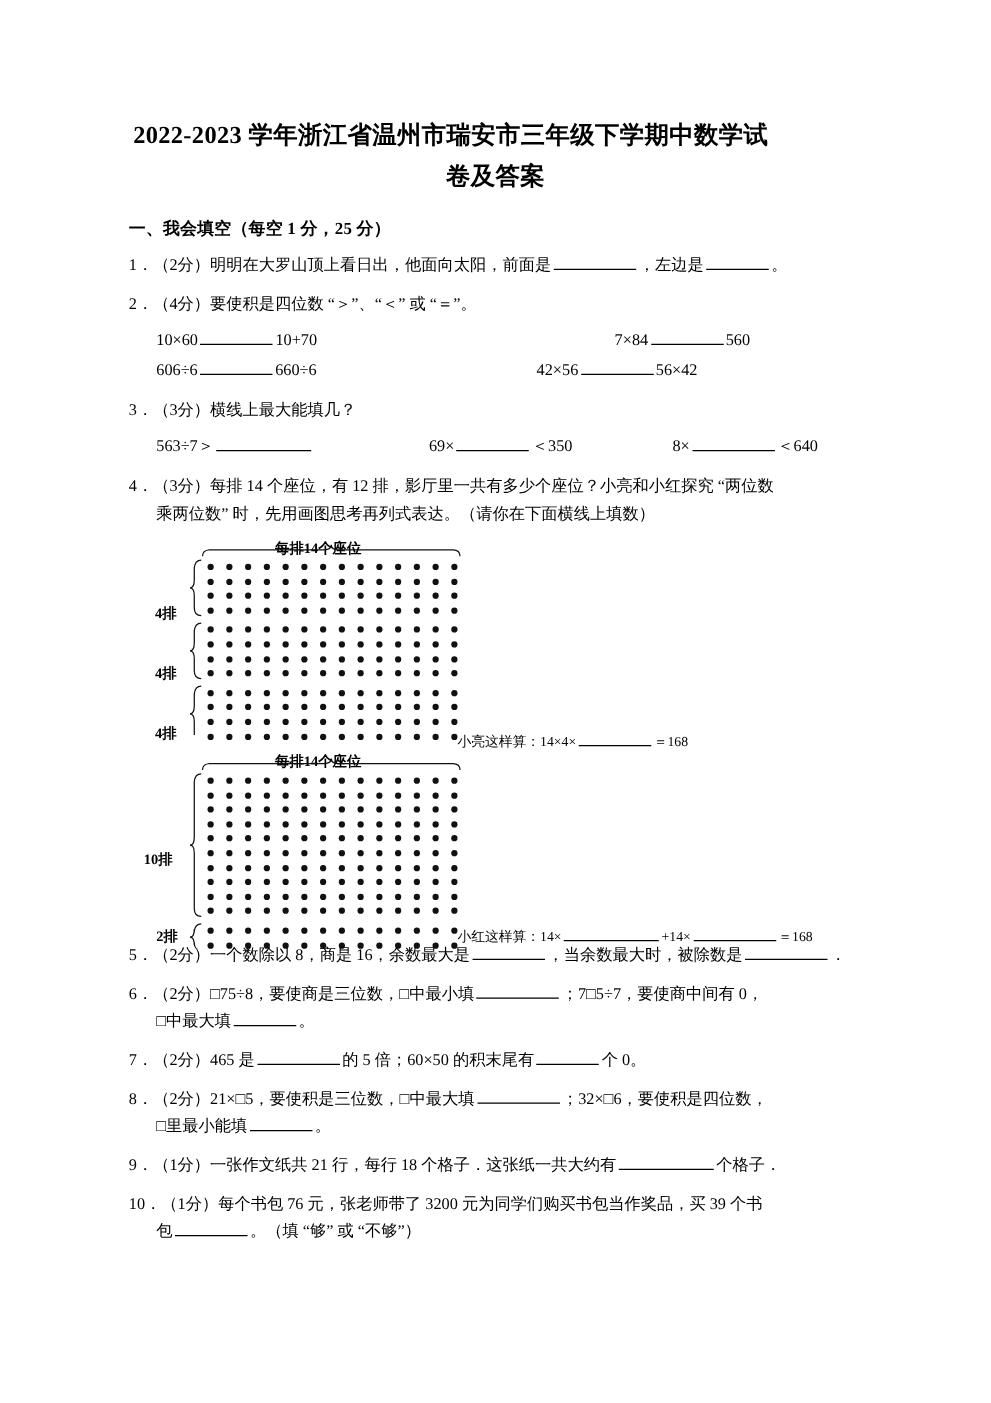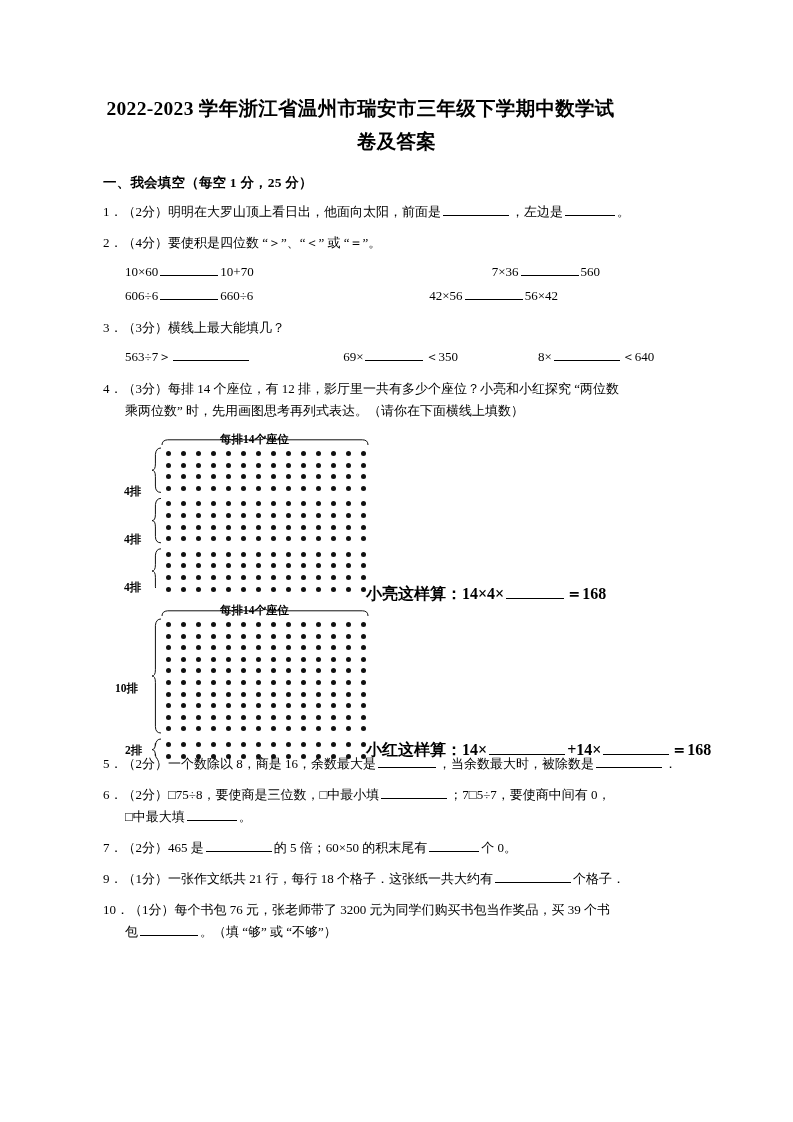--- a/index.html
+++ b/index.html
@@ -112,23 +112,22 @@
     border-radius: 50%;
   }
   .brace-lbl {
     position: absolute;
     font-size: 11.5px;
     font-weight: bold;
     white-space: nowrap;
   }
   .eq-line {
     position: absolute;
-    font-size: 16px;
+    font-size: 11px;
     white-space: nowrap;
-    font-weight: bold;
   }
 </style>
 </head>
 <body>
 
 <div class="page">
 
   <div class="doc-title">
     <span class="line1">2022-2023 学年浙江省温州市瑞安市三年级下学期中数学试</span>
     <span class="line2">卷及答案</span>
@@ -139,21 +138,21 @@
   <div class="qlist">
 
     <div class="q">
       <span>1．</span><span>（2分）</span><span>明明在大罗山顶上看日出，他面向太阳，前面是</span><span class="blank b-xl"></span><span>，左边是</span><span class="blank b-m"></span><span>。</span>
     </div>
 
     <div class="q">
       <span>2．</span><span>（4分）</span><span>要使积是四位数 “＞”、“＜” 或 “＝”。</span>
       <span class="cols">
         <span class="col-row">
-          <span class="ci">10×60</span><span class="blank b-l"></span><span class="ci">10+70</span><span class="ci gap-a"></span><span class="ci">7×36</span><span class="blank b-l"></span><span class="ci">560</span>
+          <span class="ci">10×60</span><span class="blank b-l"></span><span class="ci">10+70</span><span class="ci gap-a"></span><span class="ci">7×84</span><span class="blank b-l"></span><span class="ci">560</span>
         </span>
         <span class="col-row">
           <span class="ci">606÷6</span><span class="blank b-l"></span><span class="ci">660÷6</span><span class="ci gap-b"></span><span class="ci">42×56</span><span class="blank b-l"></span><span class="ci">56×42</span>
         </span>
       </span>
     </div>
 
     <div class="q">
       <span>3．</span><span>（3分）</span><span>横线上最大能填几？</span>
       <span class="cols">
@@ -563,20 +562,24 @@
 
     <div class="q">
       <span>6．</span><span>（2分）</span><span>□75÷8，要使商是三位数，□中最小填</span><span class="blank b-xl"></span><span>；7□5÷7，要使商中间有 0，</span>
       <span class="q-sub"><span>□中最大填</span><span class="blank b-m"></span><span>。</span></span>
     </div>
 
     <div class="q">
       <span>7．</span><span>（2分）</span><span>465 是</span><span class="blank b-xl"></span><span>的 5 倍；60×50 的积末尾有</span><span class="blank b-m"></span><span>个 0。</span>
     </div>
 
+    <div class="q">
+      <span>8．</span><span>（2分）</span><span>21×□5，要使积是三位数，□中最大填</span><span class="blank b-xl"></span><span>；32×□6，要使积是四位数，</span>
+      <span class="q-sub"><span>□里最小能填</span><span class="blank b-m"></span><span>。</span></span>
+    </div>
 
     <div class="q">
       <span>9．</span><span>（1分）</span><span>一张作文纸共 21 行，每行 18 个格子．这张纸一共大约有</span><span class="blank b-xxl"></span><span>个格子．</span>
     </div>
 
     <div class="q">
       <span>10．</span><span>（1分）</span><span>每个书包 76 元，张老师带了 3200 元为同学们购买书包当作奖品，买 39 个书</span>
       <span class="q-sub"><span>包</span><span class="blank b-l"></span><span>。（填 “够” 或 “不够”）</span></span>
     </div>
 

